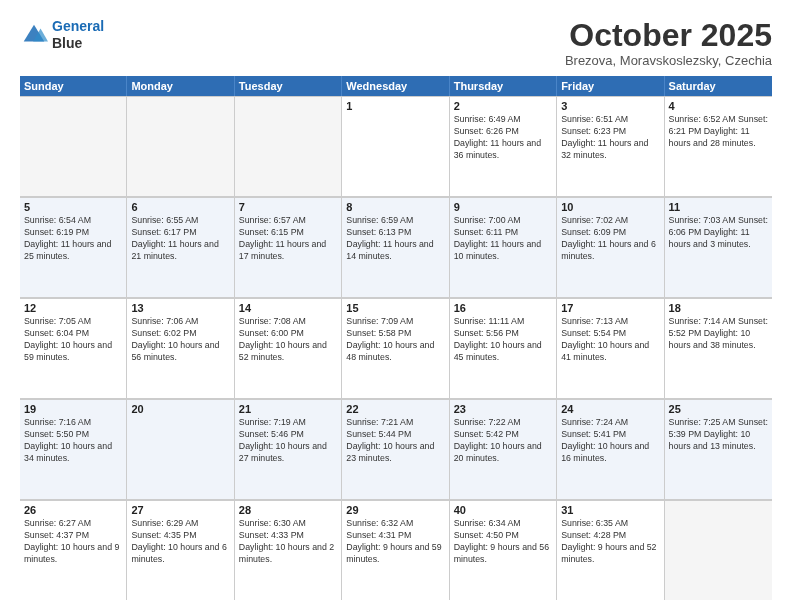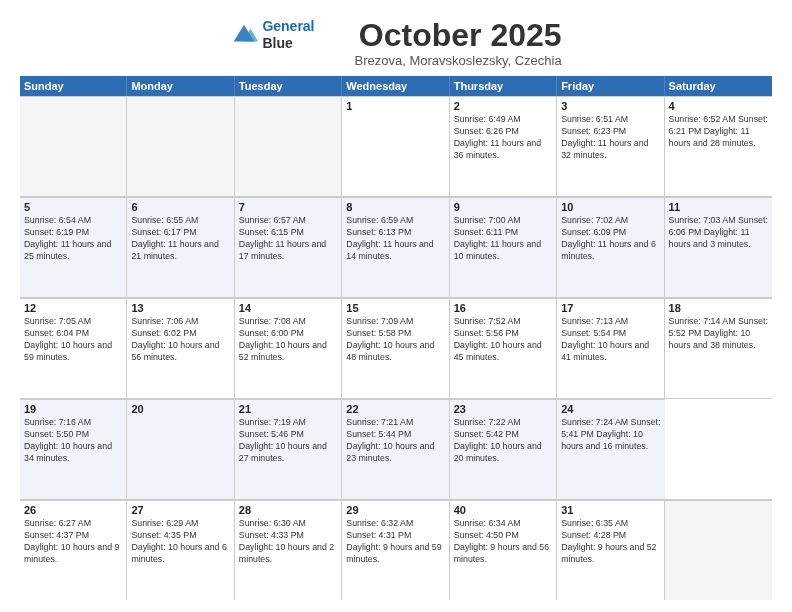--- a/index.html
+++ b/index.html
@@ -9,21 +9,20 @@
       width: 792px;
       height: 612px;
       overflow: hidden;
     }
     .page {
       width: 792px;
       height: 612px;
       padding: 18px 20px 12px 20px;
       display: flex;
       flex-direction: column;
-      align-items: center;
     }
     .header {
       display: flex;
       justify-content: space-between;
       align-items: flex-start;
       margin-bottom: 8px;
     }
     .logo {
       display: flex;
       align-items: center;
@@ -259,21 +258,21 @@
           </div>
           <div class="cal-cell">
             <div class="day-num">15</div>
             <div class="day-info">Sunrise: 7:09 AM
 Sunset: 5:58 PM
 Daylight: 10 hours
 and 48 minutes.</div>
           </div>
           <div class="cal-cell">
             <div class="day-num">16</div>
-            <div class="day-info">Sunrise: 7:52 AM
+            <div class="day-info">Sunrise: 11:11 AM
 Sunset: 5:56 PM
 Daylight: 10 hours
 and 45 minutes.</div>
           </div>
           <div class="cal-cell">
             <div class="day-num">17</div>
             <div class="day-info">Sunrise: 7:13 AM
 Sunset: 5:54 PM
 Daylight: 10 hours
 and 41 minutes.</div>
@@ -317,20 +316,27 @@
 Sunset: 5:42 PM
 Daylight: 10 hours
 and 20 minutes.</div>
           </div>
           <div class="cal-cell">
             <div class="day-num">24</div>
             <div class="day-info">Sunrise: 7:24 AM
 Sunset: 5:41 PM
 Daylight: 10 hours
 and 16 minutes.</div>
+          </div>
+          <div class="cal-cell">
+            <div class="day-num">25</div>
+            <div class="day-info">Sunrise: 7:25 AM
+Sunset: 5:39 PM
+Daylight: 10 hours
+and 13 minutes.</div>
           </div>
         </div>
         <div class="cal-row">
           <div class="cal-cell">
             <div class="day-num">26</div>
             <div class="day-info">Sunrise: 6:27 AM
 Sunset: 4:37 PM
 Daylight: 10 hours
 and 9 minutes.</div>
           </div>

